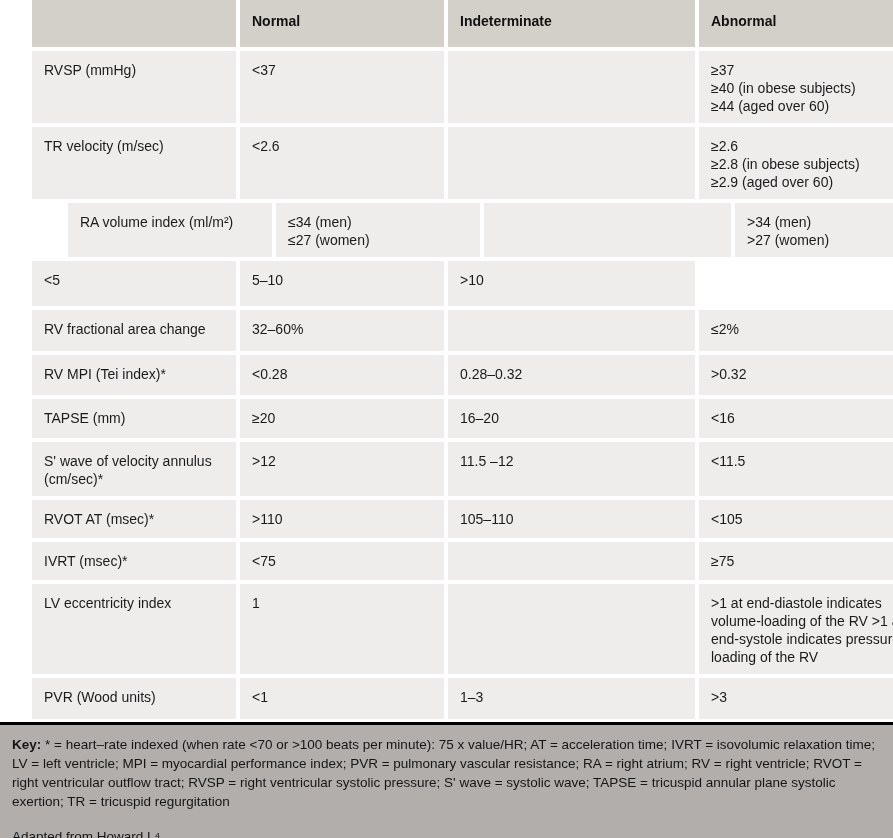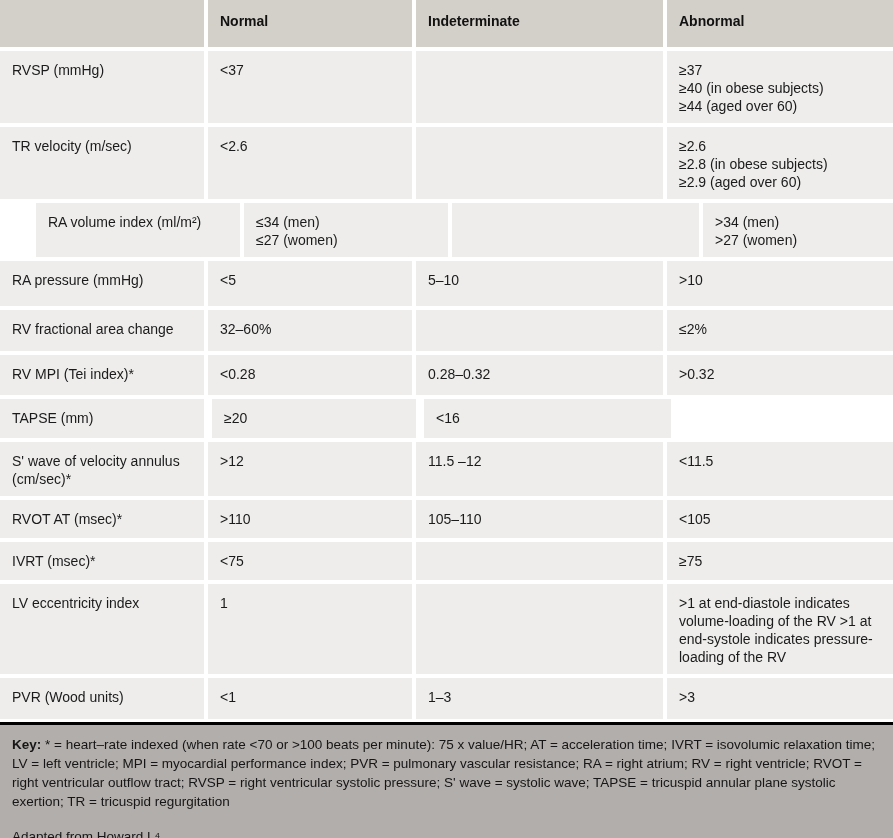--- a/index.html
+++ b/index.html
@@ -2,21 +2,21 @@
 <html><head>
 <meta charset="utf-8">
 <style>
   html, body { margin: 0; padding: 0; }
   body {
     width: 893px;
     background: #ffffff;
     font-family: "Liberation Sans", sans-serif;
     color: #1b1b1b;
   }
-  .grid-table { width: 777px; }
+  .grid-table { width: 777px; margin-left: 32px; }
   .row {
     display: grid;
     grid-template-columns: 204px 204px 247px 226px;
     column-gap: 4px;
     margin-bottom: 4px;
   }
   .cell {
     background: #eeedec;
     padding: 10px 12px 8px 12px;
     font-size: 14px;
@@ -31,21 +31,21 @@
     padding-top: 12px;
   }
   
   .rh-head { min-height: 47px; }
   .rh-0  { min-height: 68px; }
   .rh-1  { min-height: 72px; }
   .rh-2  { min-height: 49px; padding-left: 36px; }
   .rh-3  { min-height: 45px; }
   .rh-4  { min-height: 41px; border-radius: 12px; }
   .rh-5  { min-height: 40px; }
-  .rh-6  { min-height: 39px; gap: 8px; }
+  .rh-6  { min-height: 39px; }
   .rh-7  { min-height: 52px; }
   .rh-8  { min-height: 38px; }
   .rh-9  { min-height: 38px; border-radius: 7px; }
   .rh-10 { min-height: 90px; }
   .rh-11 { min-height: 41px; }
 
   .divider-bar {
     height: 3px;
     background: #000000;
     margin-top: -1px;
@@ -101,21 +101,20 @@
   <div class="row rh-2">
     <div class="cell">RA volume index (ml/m²)</div>
     <div class="cell">≤34 (men)
 ≤27 (women)</div>
     <div class="cell"></div>
     <div class="cell">&gt;34 (men)
 &gt;27 (women)</div>
   </div>
 
   <div class="row rh-3">
-    <div class="cell">RA pressure (mmHg)</div>
     <div class="cell">&lt;5</div>
     <div class="cell">5–10</div>
     <div class="cell">&gt;10</div>
   </div>
 
   <div class="row rh-4">
     <div class="cell">RV fractional area change</div>
     <div class="cell">32–60%</div>
     <div class="cell"></div>
     <div class="cell">≤2%</div>
@@ -124,20 +123,21 @@
   <div class="row rh-5">
     <div class="cell">RV MPI (Tei index)*</div>
     <div class="cell">&lt;0.28</div>
     <div class="cell">0.28–0.32</div>
     <div class="cell">&gt;0.32</div>
   </div>
 
   <div class="row rh-6">
     <div class="cell">TAPSE (mm)</div>
     <div class="cell">≥20</div>
+    <div class="cell">16–20</div>
     <div class="cell">&lt;16</div>
   </div>
 
   <div class="row rh-7">
     <div class="cell">S' wave of velocity annulus (cm/sec)*</div>
     <div class="cell">&gt;12</div>
     <div class="cell">11.5 –12</div>
     <div class="cell">&lt;11.5</div>
   </div>
 

